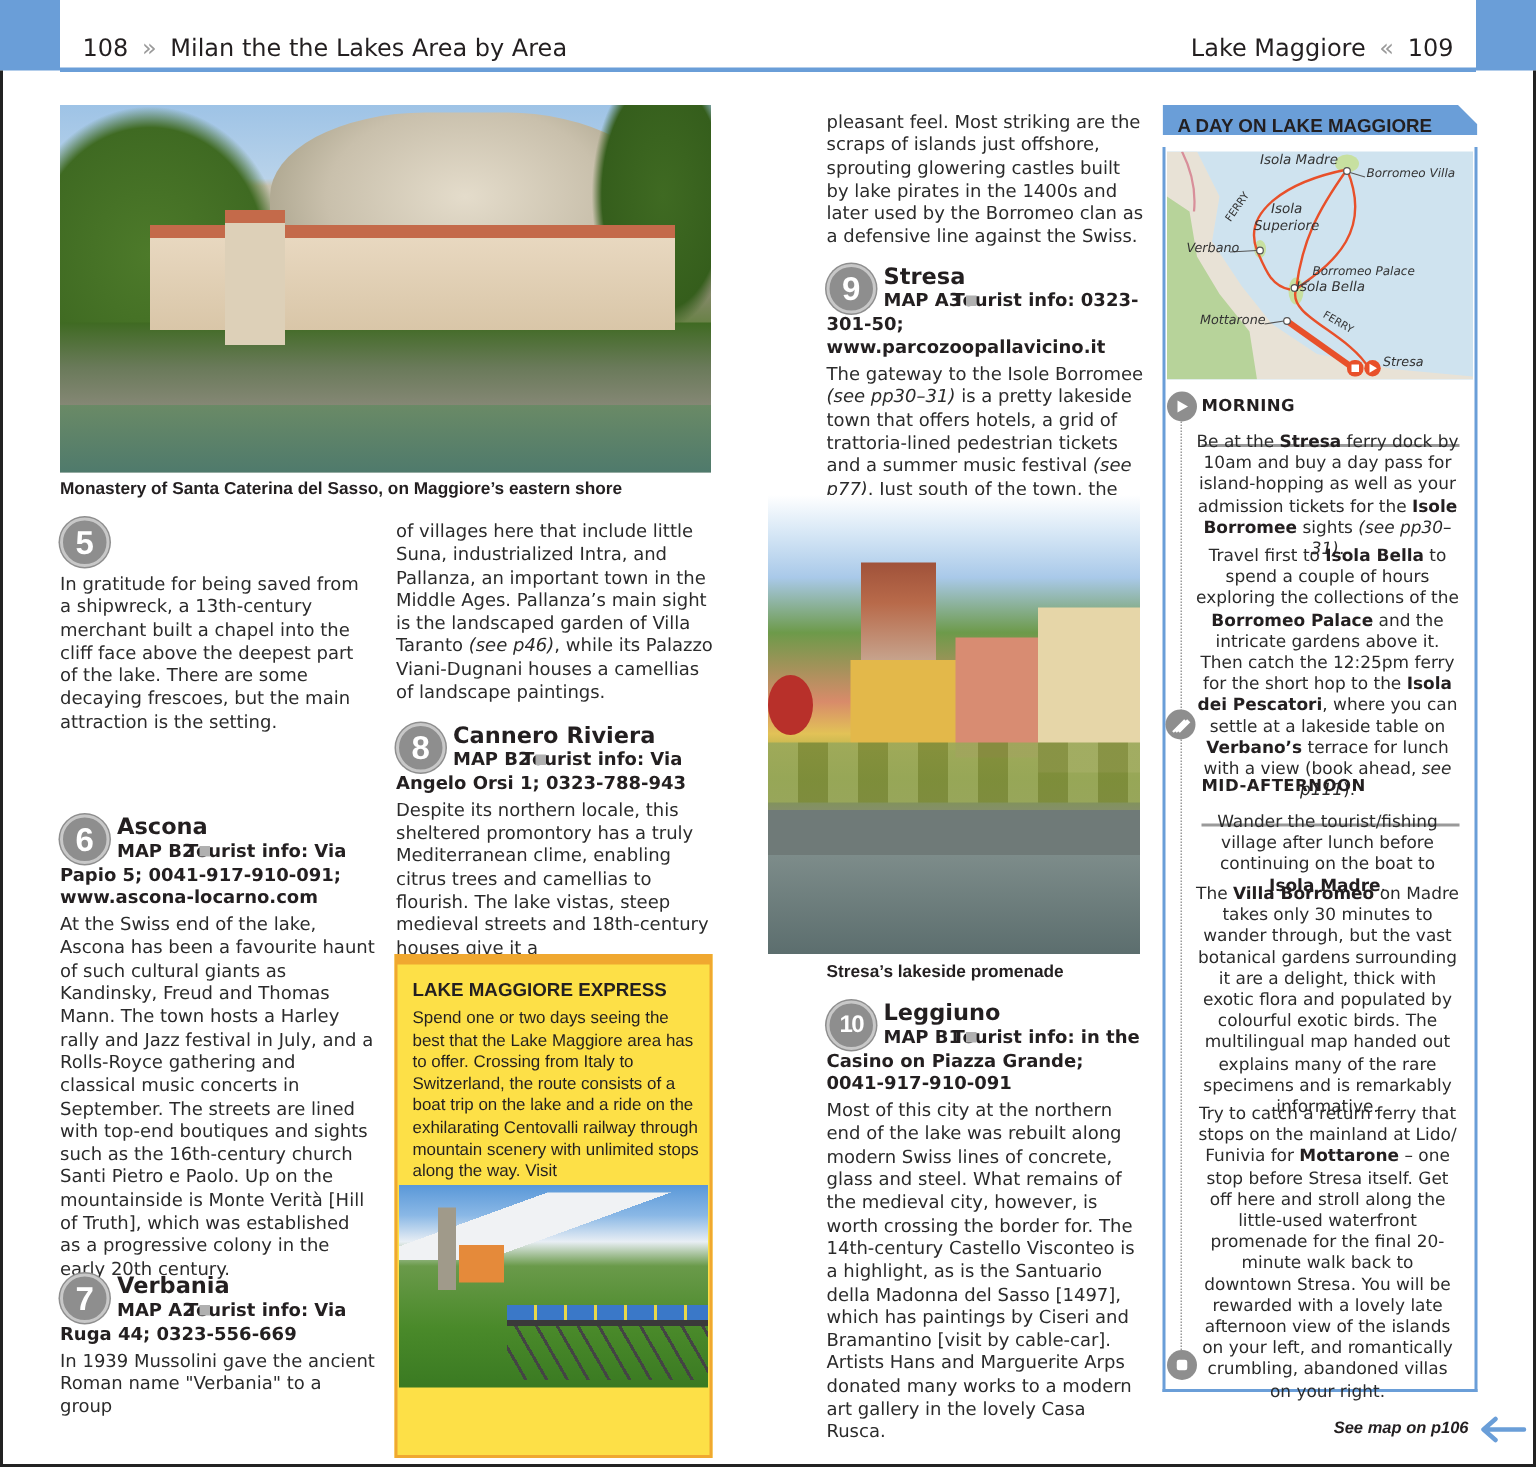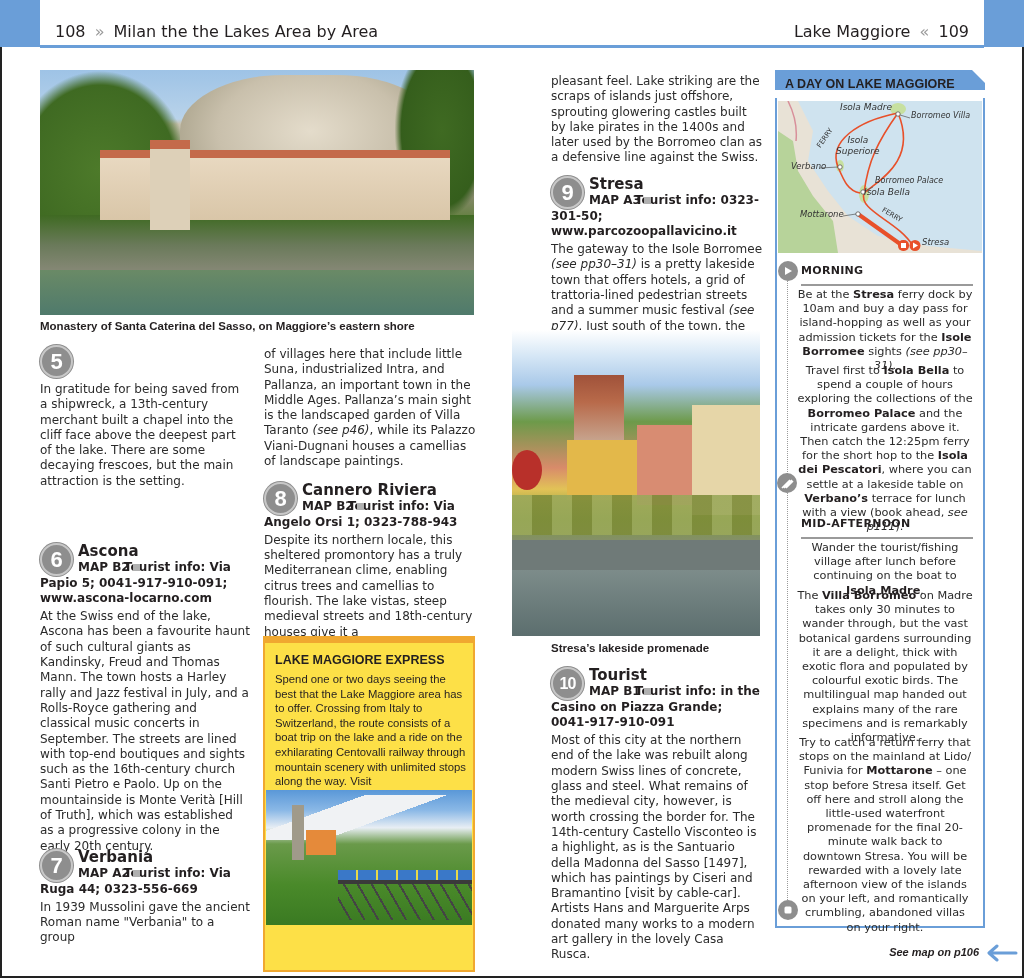--- a/index.html
+++ b/index.html
@@ -73,21 +73,21 @@
   .express-title { position: absolute; left: 10px; top: 10px; font-family: "Liberation Sans", sans-serif; font-weight: bold; font-size: 12.5px; color: #231f20; }
   .express-text { position: absolute; left: 10px; top: 29px; width: 192px; font-family: "Liberation Sans", sans-serif; font-size: 11.3px; line-height: 14.6px; color: #231f20; }
 
   
   .day-header { position: absolute; left: 775px; top: 70px; width: 210px; height: 20px; background: #6a9ed8; clip-path: polygon(0 0, 197px 0, 210px 13px, 210px 28px, 0 28px); }
   .day-title { position: absolute; left: 10px; top: 7px; font-family: "Liberation Sans", sans-serif; font-weight: bold; font-size: 12.5px; color: #231f20; }
   .day-box { position: absolute; left: 775px; top: 98px; width: 210px; height: 830px; border: 2px solid #6a9ed8; border-top: none; background: #fff; }
   .map { position: absolute; left: 778px; top: 101px; width: 204px; height: 152px; background: #cfe3ef; overflow: hidden; }
   .timeline { position: absolute; left: 787px; top: 275px; width: 0; height: 635px; border-left: 1.5px dotted #9a9a9a; }
   .t-icon { position: absolute; width: 20px; height: 20px; border-radius: 50%; background: #8e8e8e; display: flex; align-items: center; justify-content: center; }
-  .t-head { position: absolute; left: 801px; font-weight: bold; font-size: 11px; letter-spacing: .3px; color: #231f20; width: 172px; border-bottom: 2px solid #9a9a9a; padding-bottom: 7px; }
+  .t-head { position: absolute; left: 801px; font-weight: bold; font-size: 11px; letter-spacing: .3px; color: #231f20; width: 172px; border-bottom: 2px solid #9a9a9a; padding-bottom: 19px; }
   .t-para { position: absolute; left: 797px; width: 176px; font-size: 11.3px; line-height: 14.2px; color: #2b2b2b; text-align: center; }
   .t-para b { color: #231f20; }
 
   .footer-ref { position: absolute; right: 45px; top: 946px; font-family: "Liberation Sans", sans-serif; font-style: italic; font-weight: bold; font-size: 11px; color: #231f20; }
   .footer-arrow { position: absolute; right: 6px; top: 944px; }
 </style>
 </head>
 <body>
 
 <div class="hdr-tab-l"></div>
@@ -165,50 +165,50 @@
   <div class="express-text">Spend one or two days seeing the best that the Lake Maggiore area has to offer. Crossing from Italy to Switzerland, the route consists of a boat trip on the lake and a ride on the exhilarating Centovalli railway through mountain scenery with unlimited stops along the way. Visit www.lagomaggioreexpress.eu.</div>
 </div>
 <div class="photo photo-express">
   <div class="e-mount"></div>
   <div class="e-tower"></div>
   <div class="e-orange"></div>
   <div class="e-train"></div>
   <div class="e-bridge"></div>
 </div>
 
-<div class="abs body-text" style="left:551px; top:74px; width:212px;">pleasant feel. Lake striking are the scraps of islands just offshore, sprouting glowering castles built by lake pirates in the 1400s and later used by the Borromeo clan as a defensive line against the Swiss.</div>
+<div class="abs body-text" style="left:551px; top:74px; width:212px;">pleasant feel. Most striking are the scraps of islands just offshore, sprouting glowering castles built by lake pirates in the 1400s and later used by the Borromeo clan as a defensive line against the Swiss.</div>
 
 <div class="abs" style="left:551px; top:176px; width:212px;">
   <div class="entry-head" style="min-height:32px;">
     <div class="num-badge">9</div>
     <div class="entry-title">Stresa</div>
     <div class="info"><span>MAP A3</span><span class="sq"></span></div>
   </div>
   <div class="info" style="margin-top:-15px; text-indent:84px;">Tourist info: 0323-301-50; www.parcozoopallavicino.it</div>
   <div class="body-text" style="margin-top:3px;">
-    <span>The gateway to the Isole Borromee </span><i>(see pp30–31)</i><span> is a pretty lakeside town that offers hotels, a grid of trattoria-lined pedestrian streets and a summer music festival </span><i>(see p77)</i><span>. Just south of the town, the Villa Pallavicino has a botanical garden and a small zoo.</span>
+    <span>The gateway to the Isole Borromee </span><i>(see pp30–31)</i><span> is a pretty lakeside town that offers hotels, a grid of trattoria-lined pedestrian tickets and a summer music festival </span><i>(see p77)</i><span>. Just south of the town, the Villa Pallavicino has a botanical garden and a small zoo.</span>
   </div>
 </div>
 
 <div class="photo photo-stresa">
   <div class="s-tower"></div>
   <div class="s-red"></div>
   <div class="s-yellow"></div>
   <div class="s-pink"></div>
   <div class="s-cream"></div>
   <div class="s-trees"></div>
   <div class="s-wall"></div>
   <div class="s-water"></div>
 </div>
 <div class="abs caption" style="left:551px; top:642px;">Stresa’s lakeside promenade</div>
 
 <div class="abs" style="left:551px; top:667px; width:212px;">
   <div class="entry-head" style="min-height:32px;">
     <div class="num-badge two">10</div>
-    <div class="entry-title">Tourist</div>
+    <div class="entry-title">Leggiuno</div>
     <div class="info"><span>MAP B1</span><span class="sq"></span></div>
   </div>
   <div class="info" style="margin-top:-15px; text-indent:84px;">Tourist info: in the Casino on Piazza Grande; 0041-917-910-091</div>
   <div class="body-text" style="margin-top:3px;">Most of this city at the northern end of the lake was rebuilt along modern Swiss lines of concrete, glass and steel. What remains of the medieval city, however, is worth crossing the border for. The 14th-century Castello Visconteo is a highlight, as is the Santuario della Madonna del Sasso [1497], which has paintings by Ciseri and Bramantino [visit by cable-car]. Artists Hans and Marguerite Arps donated many works to a modern art gallery in the lovely Casa Rusca.</div>
 </div>
 
 <div class="day-header">
   <div class="day-title">A DAY ON LAKE MAGGIORE</div>
 </div>
 <div class="day-box"></div>

